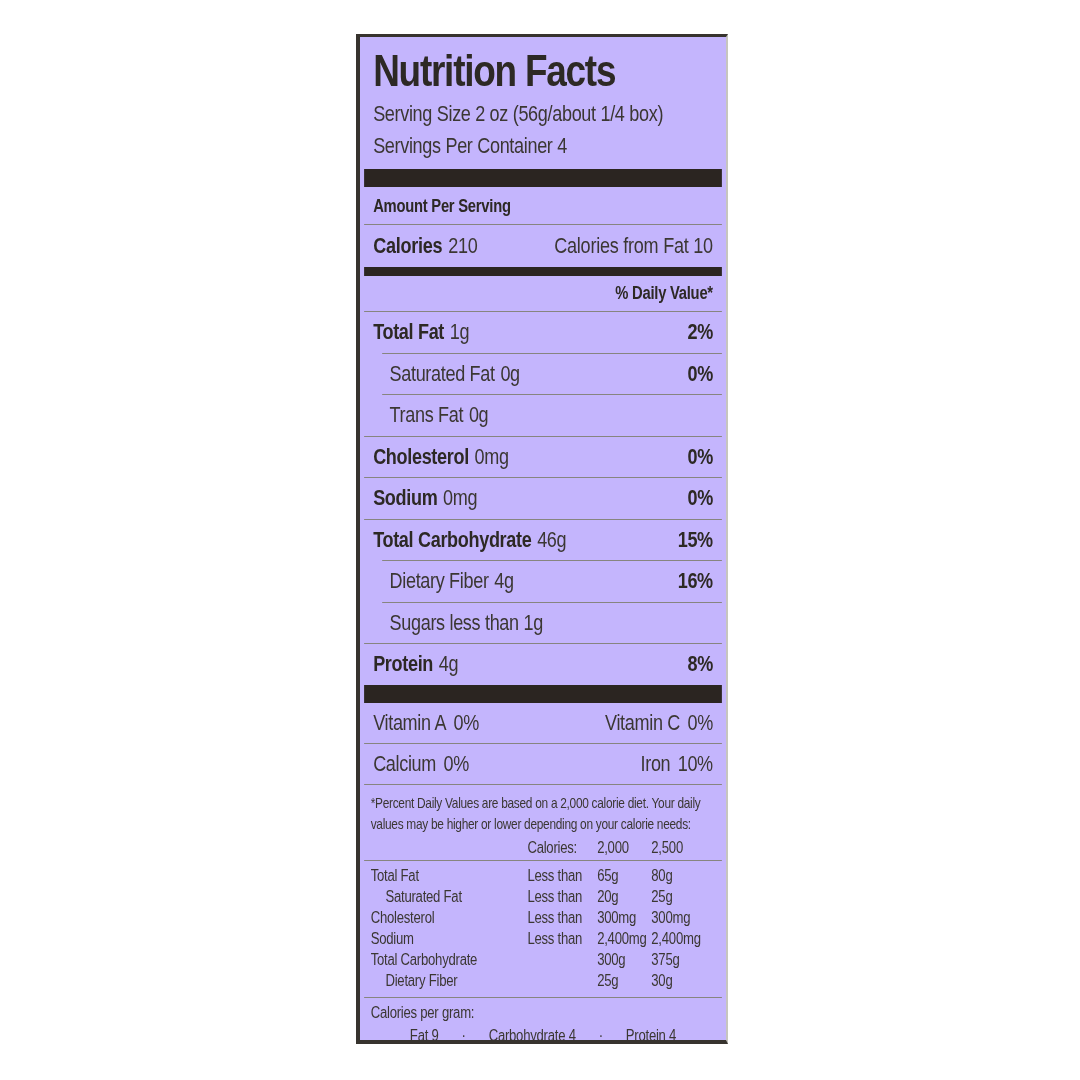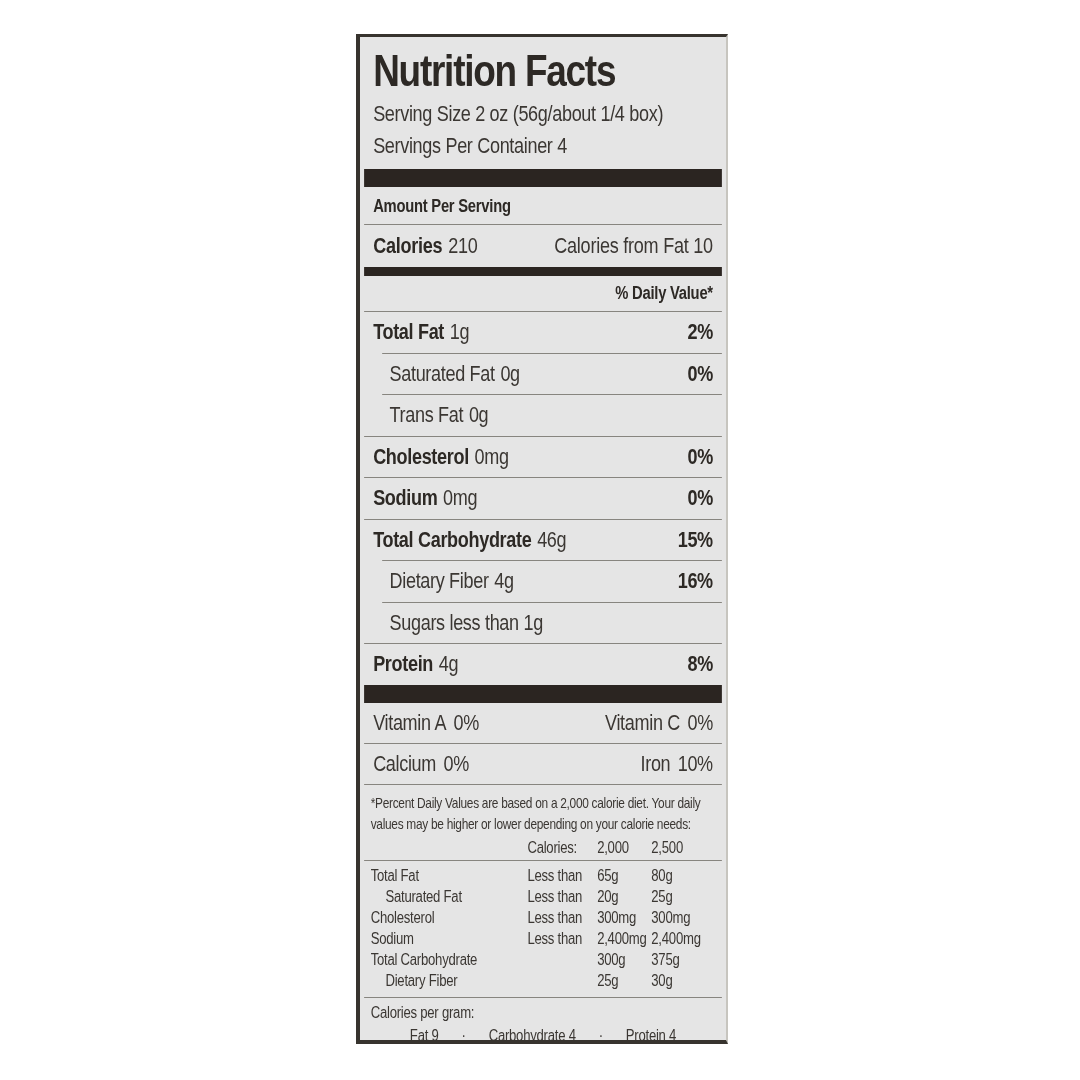--- a/index.html
+++ b/index.html
@@ -18,21 +18,21 @@
     position: relative;
     background: #ffffff;
   }
   .panel {
     position: absolute;
     left: 356px;
     top: 34px;
     width: 372px;
     height: 1010px;
     box-sizing: border-box;
-    background: #e5e5e5;
+    background: #c4b5fd;
     border-top: 3px solid #37332e;
     border-left: 4px solid #37332e;
     border-bottom: 4px solid #37332e;
     border-right: 2px solid #c7c5bf;
     overflow: hidden;
   }
   
   .inner {
     width: 446px;
     transform: scaleX(0.8206);

